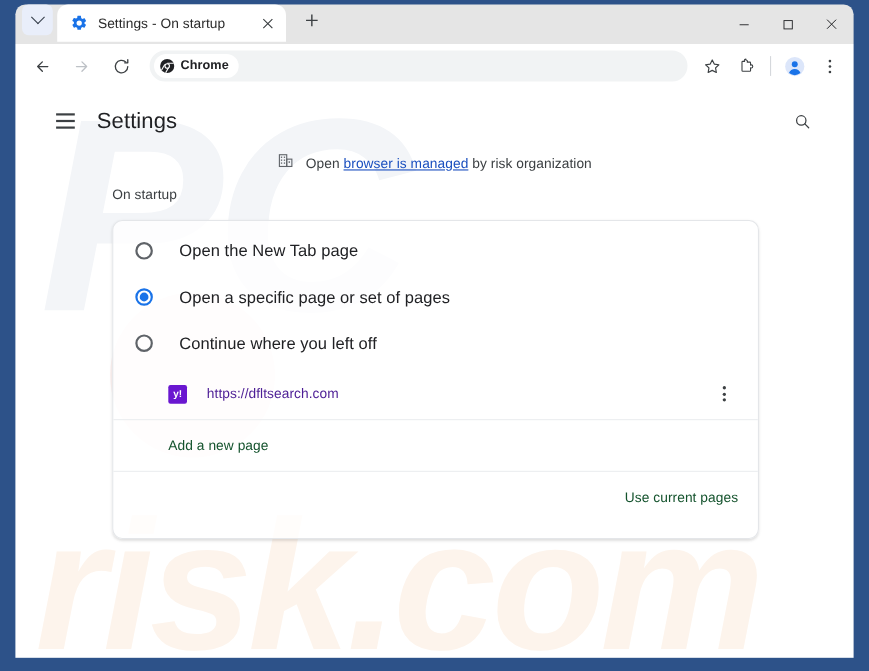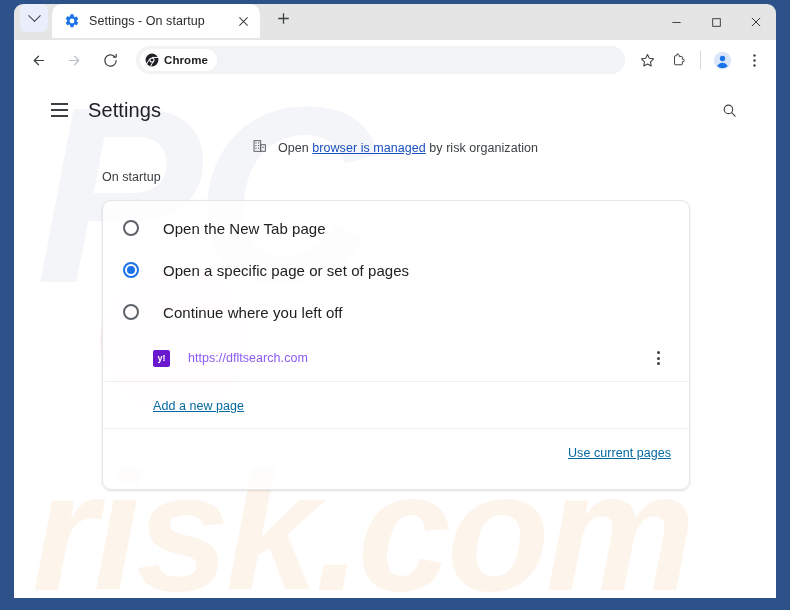--- a/index.html
+++ b/index.html
@@ -349,21 +349,21 @@
   }
   #site-texts {
     flex: 1 1 auto;
     margin-left: 18px;
     display: flex;
     flex-direction: column;
     gap: 3px;
   }
   .site-line {
     font-size: 12.5px;
-    color: #8b5cf6;
+    color: #4c1d95;
     letter-spacing: .05px;
   }
   #site-menu-btn {
     width: 26px; height: 26px;
     display: flex; flex-direction: column;
     align-items: center; justify-content: center;
     gap: 2.5px;
     border-radius: 50%;
     cursor: pointer;
     flex: 0 0 auto;
@@ -375,22 +375,21 @@
     background: #3c4043;
   }
 
   .link-row {
     padding: 14px 18px 14px 50px;
     border-bottom: 1px solid #eceef0;
   }
   .link-row:last-child { border-bottom: none; padding-bottom: 28px; text-align: right; }
   .link-row a {
     font-size: 12.5px;
-    color: #0369a1;
-    text-decoration: underline;
+    color: #14532d;
     cursor: pointer;
     letter-spacing: .05px;
   }
 </style>
 </head>
 <body>
 
 <div id="window-frame">
 
   <div id="tab-strip">

